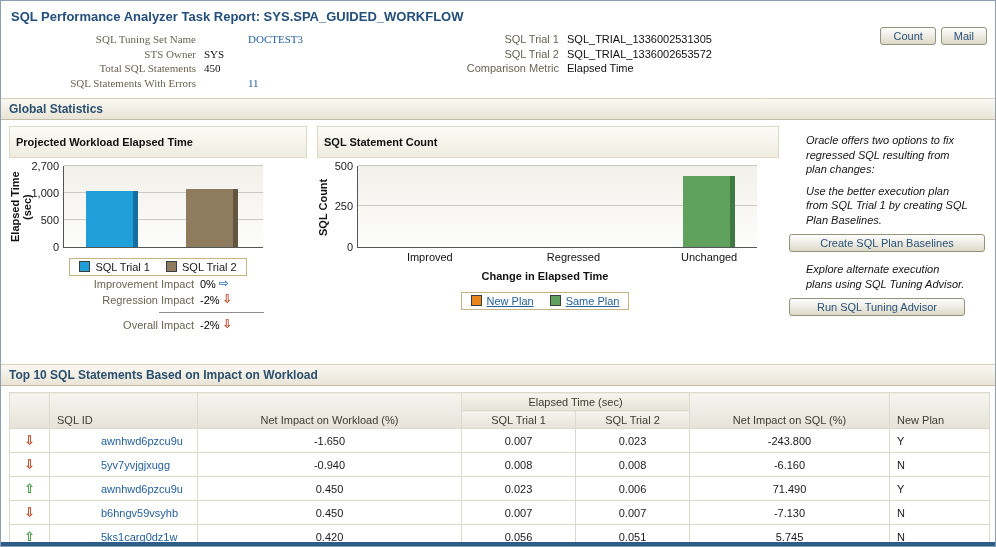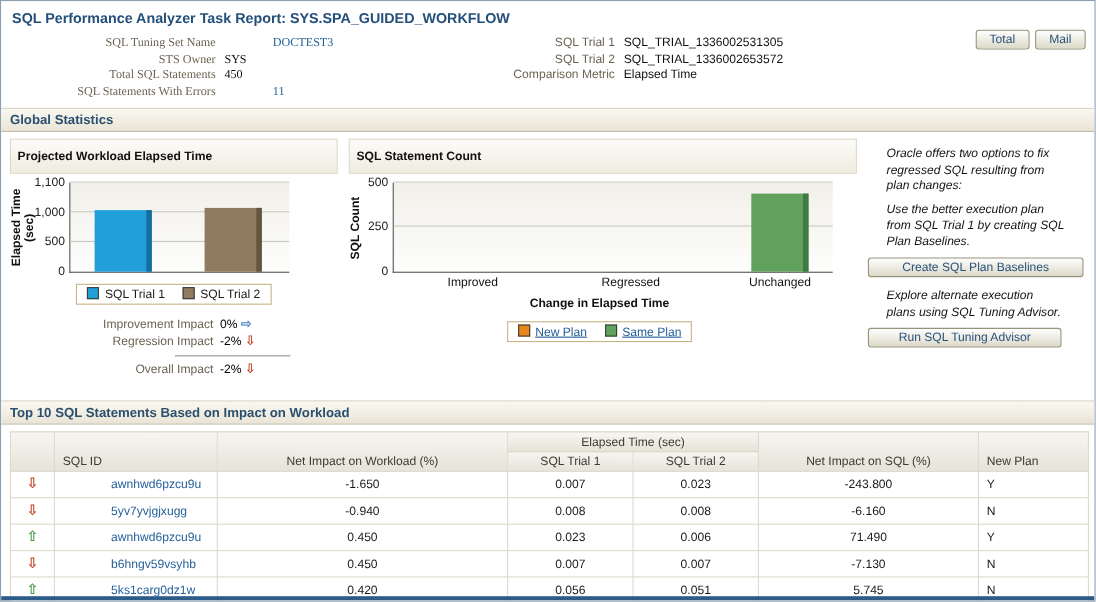--- a/index.html
+++ b/index.html
@@ -84,21 +84,21 @@
 
   
   .legend {
     width:max-content; margin:10px auto 0 auto;
     border:1px solid #c5b583; padding:2px 9px;
     display:flex; gap:16px; align-items:center; background:#fff;
   }
   .sw { display:inline-block; width:11px; height:11px; border:1px solid #3c3c3c; margin-right:5px; vertical-align:-1px; }
 
   
-  .impacts { margin-top:10px; }
+  .impacts { }
   .imp-row { display:flex; line-height:16px; }
   .imp-lbl { width:185px; text-align:right; color:#6b6453; }
   .imp-val { padding-left:6px; color:#000; }
   .arrow { font-family:"DejaVu Sans",sans-serif; font-size:12px; font-weight:bold; padding-left:3px; line-height:15px; }
   .arrow[data-dir="down"]  { color:#c0391b; }
   .arrow[data-dir="right"] { color:#3a77b5; }
   .imp-divider { border-top:1px solid #8f8f8f; width:105px; margin:4px 0 4px 150px; }
 
   
   .reco-text { margin:7px 17px; line-height:1.32; color:#141414;font-style:italic; }
@@ -124,21 +124,21 @@
 
   .bottom-bar { position:absolute; left:0; right:0; bottom:0; height:4px; background:#2e5c88; }
 </style>
 </head>
 <body>
 
 <div class="page-header">
   <span class="page-title">SQL Performance Analyzer Task Report: SYS.SPA_GUIDED_WORKFLOW</span>
 </div>
 <div class="top-buttons">
-  <button class="btn">Total</button>
+  <button class="btn">Count</button>
   <button class="btn">Mail</button>
 </div>
 
 <div class="summary">
   <div class="sum-col left">
     <div class="sum-row">
       <span class="sum-lbl">SQL Tuning Set Name</span>
       <span class="sum-val"><a class="link">DOCTEST3</a></span>
     </div>
     <div class="sum-row">
@@ -178,21 +178,21 @@
     <div class="phdr">Projected Workload Elapsed Time</div>
     <div class="chart">
       <div class="ytitle">Elapsed Time (sec)</div>
       <div class="plot plot1">
         <div class="grid" style="bottom:27px"></div>
         <div class="grid" style="bottom:54px"></div>
         <div class="grid" style="bottom:81px"></div>
         <span class="tick" style="bottom:-6px">0</span>
         <span class="tick" style="bottom:21px">500</span>
         <span class="tick" style="bottom:48px">1,000</span>
-        <span class="tick" style="bottom:75px">1,100</span>
+        <span class="tick" style="bottom:75px">2,700</span>
         <div class="bar b-blue" style="left: 22px; background-color: rgb(33, 159, 219); height: 56px;"></div>
         <div class="bar b-brown" style="left: 122px; background-color: rgb(143, 124, 94); height: 58px;"></div>
       </div>
     </div>
     <div class="legend">
       <span><span class="sw" style="background-color: rgb(33, 159, 219);"></span><span>SQL Trial 1</span></span>
       <span><span class="sw" style="background-color: rgb(143, 124, 94);"></span><span>SQL Trial 2</span></span>
     </div>
     <div class="impacts">
       <div class="imp-row">

